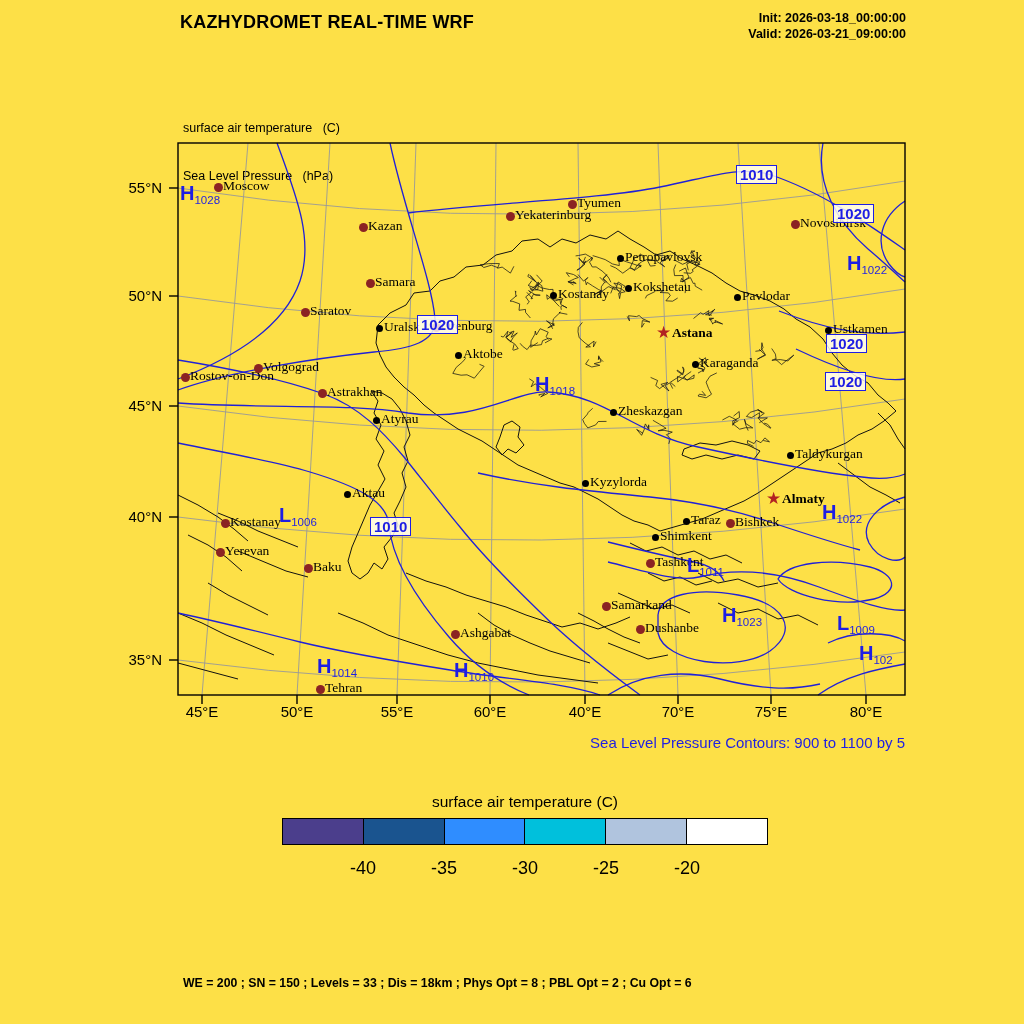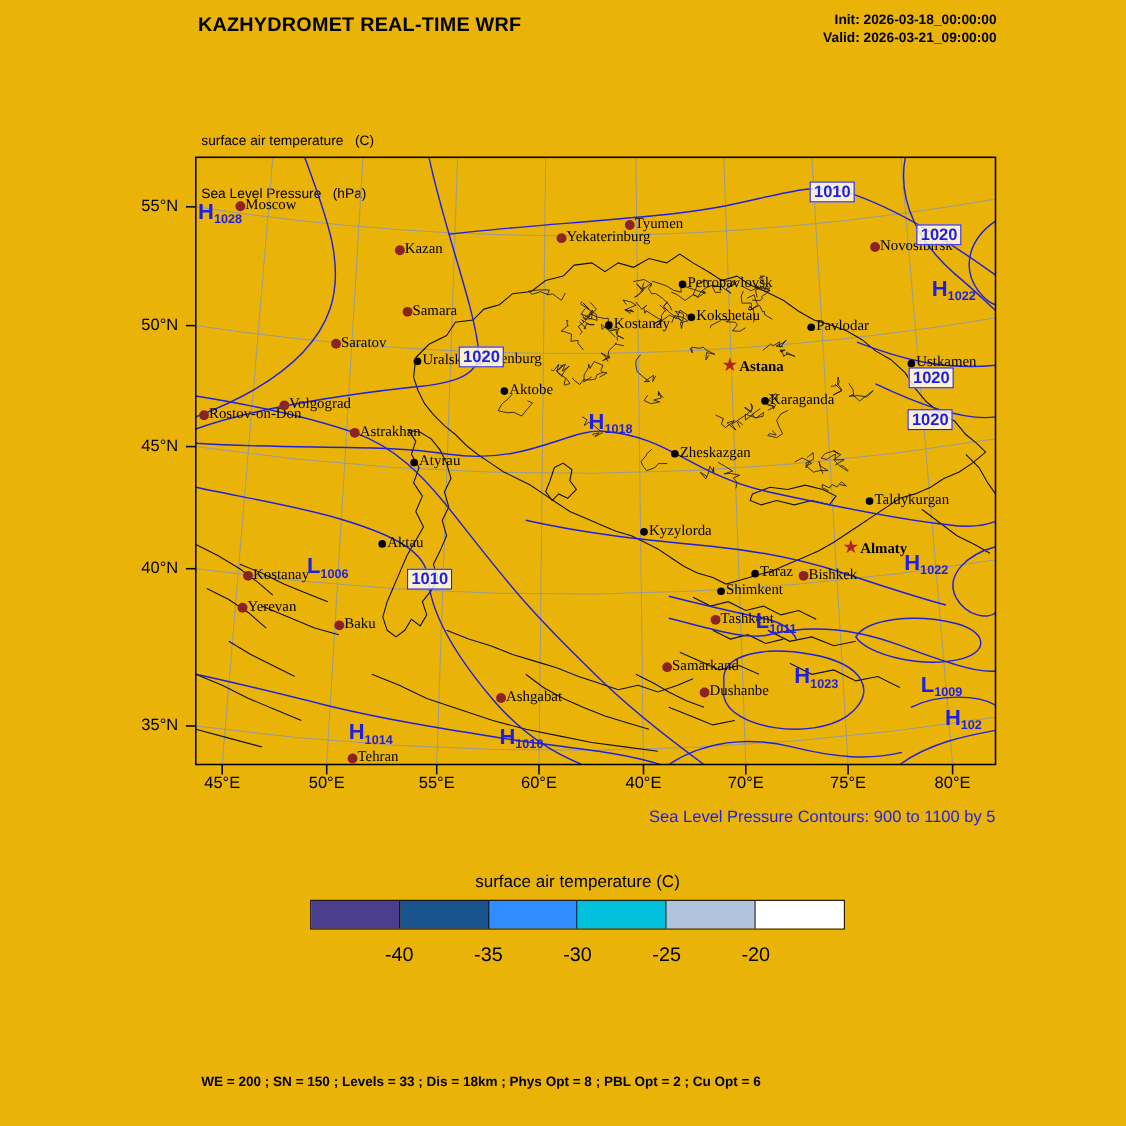--- a/index.html
+++ b/index.html
@@ -1,16 +1,16 @@
 <!DOCTYPE html>
 <html><head>
 <meta charset="utf-8">
 <style>
   html,body{margin:0;padding:0;background:#fff;}
-  #page{position:relative;width:1024px;height:1024px;background:#eab308;overflow:hidden;
+  #page{position:relative;width:1024px;height:1024px;background:#fde047;overflow:hidden;
         font-family:"Liberation Sans",sans-serif;color:#000;}
   
   #title{position:absolute;left:180px;top:12px;font-size:18px;font-weight:bold;letter-spacing:.2px;}
   #rundates{position:absolute;right:118px;top:10px;text-align:right;font-size:12.5px;font-weight:bold;line-height:16px;}
   #varlabels{position:absolute;left:183px;top:88px;font-size:12.5px;line-height:16px;white-space:pre;}
   
   #map{position:absolute;left:178px;top:143px;width:727px;height:552px;}
   #map svg{position:absolute;left:0;top:0;overflow:visible;}
   .latlab{position:absolute;left:-64px;width:48px;text-align:right;font-size:15px;}
   .lonlab{position:absolute;top:560px;width:56px;text-align:center;font-size:15px;}
@@ -18,21 +18,21 @@
   
   .city{position:absolute;white-space:nowrap;font-family:"Liberation Serif",serif;font-size:13.5px;}
   .city .dot{position:absolute;border-radius:50%;}
   .city.foreign .dot{width:9px;height:9px;background:#8b2323;left:-4px;top:-4px;}
   .city.kz .dot{width:7px;height:7px;background:#000;left:-3px;top:-3px;}
   .city .clabel{position:absolute;left:5px;top:-9px;}
   .city.capital .clabel{font-weight:bold;left:7px;}
   .city.capital .star{position:absolute;left:-9px;top:-12px;color:#b22222;font-size:17px;font-family:"DejaVu Sans",sans-serif;}
   
   .phl{position:absolute;color:#1e1ee4;font-size:20px;font-weight:600;line-height:20px;white-space:nowrap;}
-  .phl sub{font-size:11.5px;font-weight:700;vertical-align:-4px;letter-spacing:0;}
+  .phl sub{font-size:11.5px;font-weight:400;vertical-align:-4px;letter-spacing:0;}
   .pbox{position:absolute;color:#1e1ee4;border:1px solid #1e1ee4;background:rgba(255,255,255,.82);
         font-size:15px;font-weight:600;padding:0 3px;line-height:17px;}
   
   #cbtitle{position:absolute;left:282px;top:793px;width:486px;text-align:center;font-size:15.5px;}
   #cbar{position:absolute;left:282px;top:818px;width:486px;height:27px;border:1px solid #000;box-sizing:border-box;display:flex;}
   #cbar .seg{flex:1 1 0;border-right:1px solid #000;}
   #cbar .seg:last-child{border-right:none;}
   #cbticks{position:absolute;left:282px;top:858px;width:486px;height:20px;font-size:18px;}
   #cbticks span{position:absolute;transform:translateX(-50%);}
   

